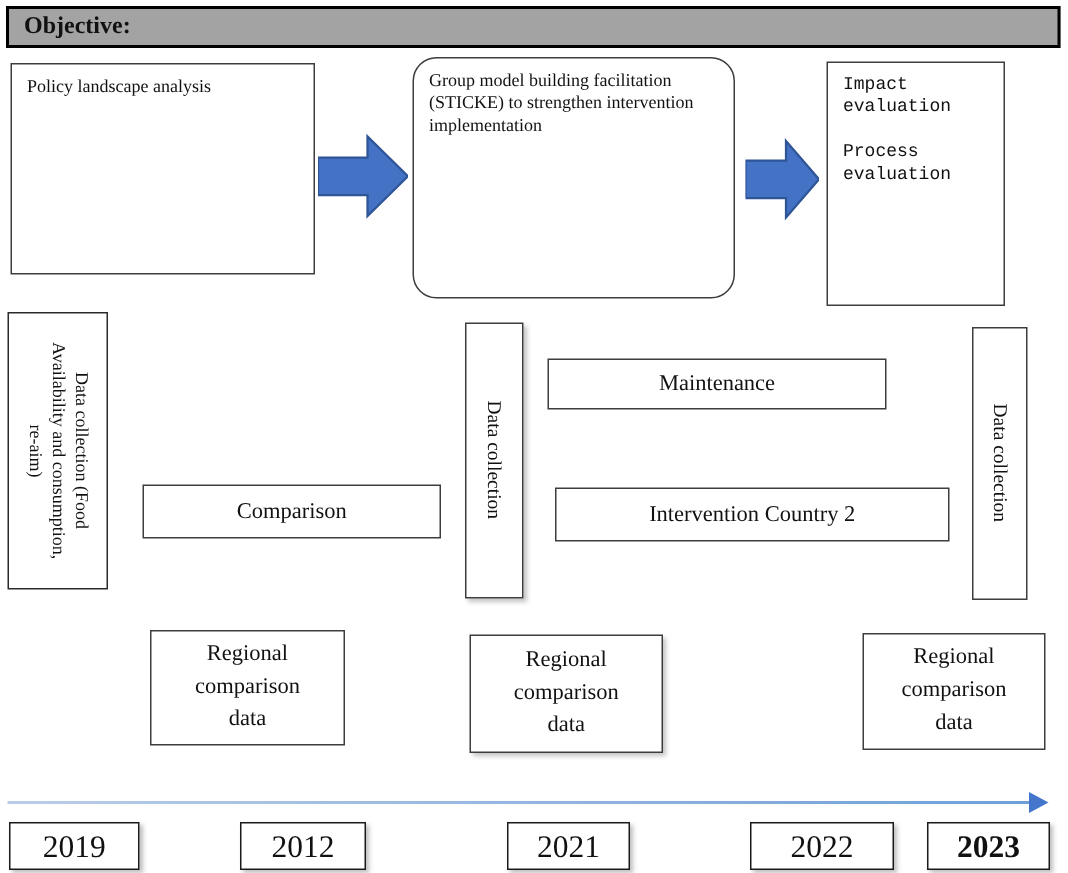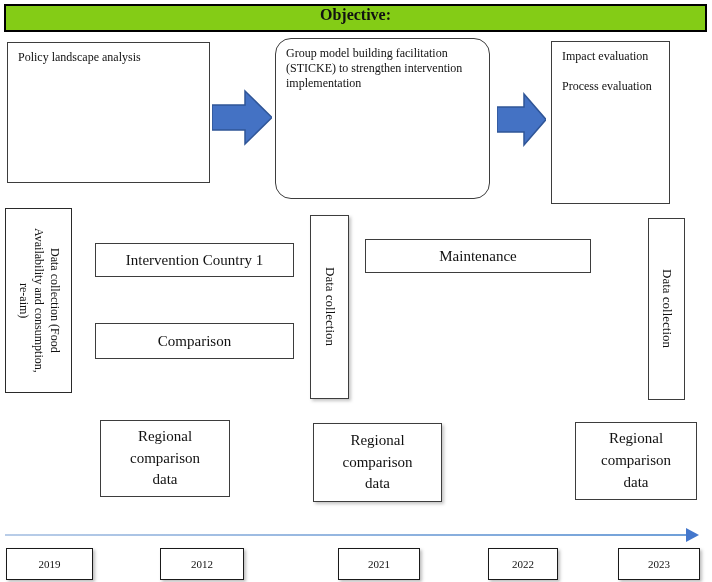--- a/index.html
+++ b/index.html
@@ -12,27 +12,27 @@
     position:absolute;box-sizing:border-box;background:#fff;
     border:1px solid #3d3d3d;
   }
   .toplabel{padding:7px 10px 0 10px;font-size:12px;line-height:1.25;white-space:pre-line;}
   .cbox{display:flex;align-items:center;justify-content:center;font-size:15px;text-align:center;}
   .prelines{white-space:pre-line;}
   .vbox{display:flex;align-items:center;justify-content:center;}
   .vtext{writing-mode:vertical-rl;text-align:center;font-size:13px;line-height:1.25;white-space:pre-line;height:100%;display:block;}
   .vtext.small{font-size:12px;line-height:1.3;}
   #objective-bar{
-    left:4px;top:4px;width:703px;height:28px;border:2px solid #000;background:#84cc16;
-    display:flex;align-items:center;padding:0 10px;font-size:16px;flex-direction:column;
+    left:4px;top:4px;width:703px;height:28px;border:2px solid #000;background:#a3a3a3;
+    display:flex;align-items:center;padding:0 10px;font-size:16px;
   }
   .yearbox{
     position:absolute;box-sizing:border-box;top:548px;height:32px;background:#fff;
     border:1.5px solid #1a1a1a;display:flex;align-items:center;justify-content:center;
-    font-size:11px;box-shadow:2px 2px 3px rgba(110,110,110,0.45);
+    font-size:21px;box-shadow:2px 2px 3px rgba(110,110,110,0.45);
   }
   .shadowed{box-shadow:2px 2px 3px rgba(110,110,110,0.4);}
   #timeline-line{left:5px;top:534px;width:682px;height:2px;background:linear-gradient(to right,#b9cde8,#6f9fd8);}
   #timeline-head{
     left:686px;top:528px;width:0;height:0;
     border-top:7px solid transparent;border-bottom:7px solid transparent;border-left:13px solid #4477cc;
   }
 </style>
 </head>
 <body>
@@ -52,48 +52,48 @@
   </svg>
 
   <div class="box" style="left:275px;top:38px;width:215px;height:161px;border-radius:16px;">
     <div class="toplabel">Group model building facilitation (STICKE) to strengthen intervention implementation</div>
   </div>
 
   <svg class="abs" style="left:497px;top:92px;" width="49" height="55" viewBox="0 0 49 55">
     <polygon class="block-arrow" points="0,15 27,15 27,2 49,27.5 27,53 27,40 0,40" fill="#4472C4" stroke="#2F5597" stroke-width="1.5"></polygon>
   </svg>
 
-  <div class="box" style="left:551px;top:41px;width:119px;height:163px;">
+  <div class="box" style="left:551px;top:41px;width:119px;height:163px;font-family:Liberation Mono, monospace;">
     <div class="toplabel prelines">Impact evaluation
 
 Process evaluation</div>
   </div>
 
   <div class="box vbox" style="left:5px;top:208px;width:67px;height:185px;border-color:#2a2a2a;">
     <span class="vtext small">Data collection (Food
 Availability and consumption,
 re-aim)</span>
   </div>
 
-  <div class="box cbox" style="left:95px;top:243px;width:199px;height:34px;">
-    <span>Intervention Country 1</span>
-  </div>
 
   <div class="box cbox" style="left:95px;top:323px;width:199px;height:36px;">
     <span>Comparison</span>
   </div>
 
   <div class="box vbox shadowed" style="left:310px;top:215px;width:39px;height:184px;">
     <span class="vtext">Data collection</span>
   </div>
 
   <div class="box cbox" style="left:365px;top:239px;width:226px;height:34px;">
     <span>Maintenance</span>
   </div>
 
+  <div class="box cbox" style="left:370px;top:325px;width:263px;height:36px;">
+    <span>Intervention Country 2</span>
+  </div>
 
   <div class="box vbox" style="left:648px;top:218px;width:37px;height:182px;">
     <span class="vtext">Data collection</span>
   </div>
 
   <div class="box cbox prelines" style="left:100px;top:420px;width:130px;height:77px;line-height:1.45;">
     <span class="prelines">Regional
 comparison
 data</span>
   </div>
@@ -115,20 +115,20 @@
 
   <div class="yearbox" style="left:6px;width:87px;">
     <span>2019</span>
   </div>
   <div class="yearbox" style="left:160px;width:84px;">
     <span>2012</span>
   </div>
   <div class="yearbox" style="left:338px;width:82px;">
     <span>2021</span>
   </div>
-  <div class="yearbox" style="left:488px;width:70px;">
+  <div class="yearbox" style="left:500px;width:96px;">
     <span>2022</span>
   </div>
-  <div class="yearbox" style="left:618px;width:82px;">
+  <div class="yearbox" style="left:618px;width:82px;font-weight:bold;">
     <span>2023</span>
   </div>
 
 </div>
 
 </body></html>

